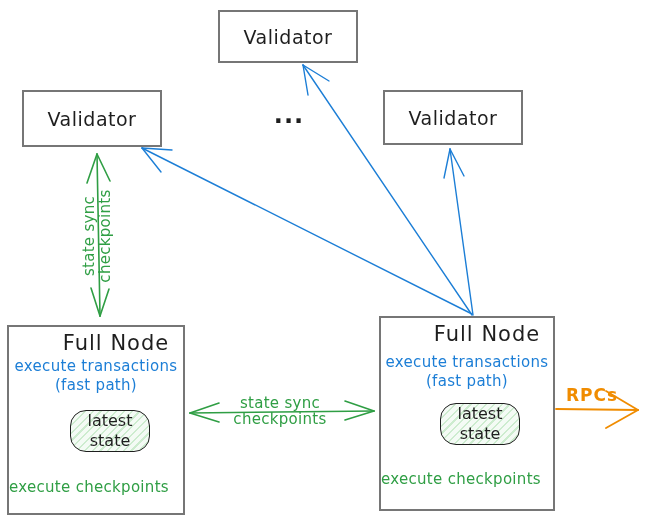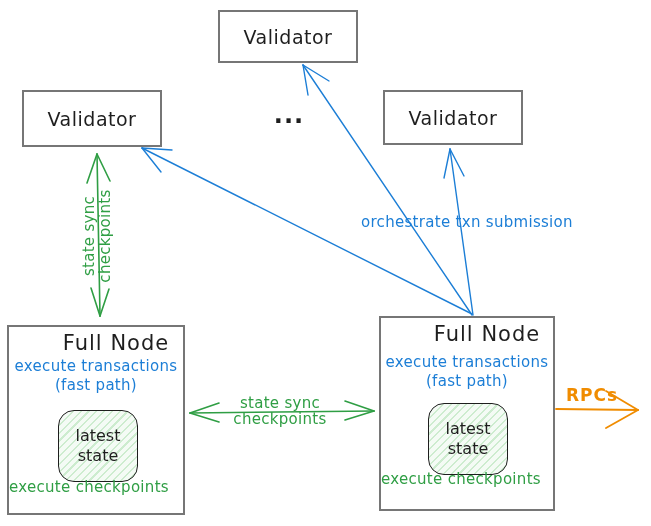--- a/index.html
+++ b/index.html
@@ -16,25 +16,25 @@
 
   .node-box{position:absolute;border:2px solid var(--box_border);background:#fff;box-sizing:border-box;}
   .validator{display:flex;align-items:center;justify-content:center;
     font-size:19px;letter-spacing:0.5px;color:var(--ink);}
   .fullnode .fn-title{position:absolute;left:0;width:100%;text-align:center;
     font-size:21px;letter-spacing:1px;color:var(--ink);margin-left:20px;}
   .fn-blue{position:absolute;left:0;width:100%;text-align:center;
     font-size:15px;line-height:19px;color:var(--blue);letter-spacing:0.3px;}
   .fn-footer{position:absolute;left:0;width:100%;
     font-size:15px;color:var(--green);letter-spacing:0.3px;}
-  .state-box{position:absolute;width:80px;height:72px;box-sizing:border-box;
+  .state-box{position:absolute;width:80px;height:42px;box-sizing:border-box;
     border:1.6px solid var(--ink);border-radius:16px;
     background:repeating-linear-gradient(135deg,#f4fbf5 0px,#f4fbf5 4px,#cdeccf 4px,#cdeccf 5.5px);
     display:flex;flex-direction:column;align-items:center;justify-content:center;
-    font-size:16px;line-height:20px;color:var(--ink);}
+    font-size:16px;line-height:20px;color:var(--ink);margin-left:12px;}
   .ellipsis{position:absolute;left:271px;top:95px;width:36px;height:40px;line-height:40px;
     text-align:center;font-size:24px;font-weight:bold;color:var(--ink);letter-spacing:1px;}
   .lbl-green{color:var(--green);font-size:15px;line-height:16px;text-align:center;letter-spacing:0.3px;}
   #state-sync-vert{position:absolute;left:43px;top:219px;width:110px;height:34px;
     transform:rotate(-90deg);transform-origin:center;}
   #state-sync-horiz{position:absolute;left:228px;top:395px;width:104px;}
   #orchestrate-label{position:absolute;left:361px;top:213px;white-space:nowrap;
     color:var(--blue);font-size:15px;letter-spacing:0.3px;}
   #rpcs-label{position:absolute;left:566px;top:385px;color:var(--orange);
     font-size:17px;font-weight:600;letter-spacing:1px;}
@@ -124,17 +124,16 @@
   <div id="state-sync-vert" class="lbl-green">
     <div>state sync</div>
     <div>checkpoints</div>
   </div>
 
   <div id="state-sync-horiz" class="lbl-green">
     <div>state sync</div>
     <div>checkpoints</div>
   </div>
 
-  <div id="orchestrate-label">orchestrate txn submission</div>
 
   <div id="rpcs-label">RPCs</div>
 
 </div>
 
 </body></html>

